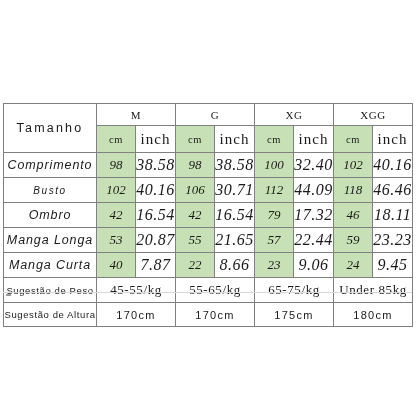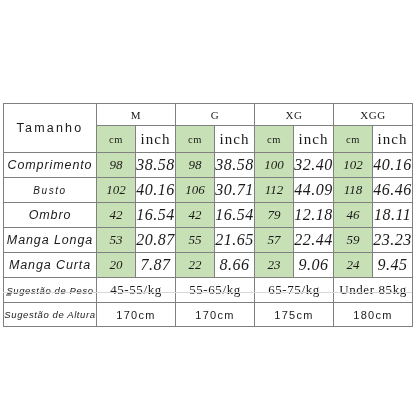--- a/index.html
+++ b/index.html
@@ -94,21 +94,20 @@
     color: #2b2b2b;
     white-space: nowrap;
   }
   .row-label.small {
     font-size: 10px;
     letter-spacing: 1.6px;
   }
   .row-label.tiny {
     font-size: 9.5px;
     letter-spacing: 0.6px;
-    font-style: italic;
   }
 
   .val-cm {
     background: #c8e0b5 !important;
     font-family: "Liberation Serif", serif;
     font-size: 13px;
     font-weight: bold;
     color: #141414;
   }
   .val-in {
@@ -217,40 +216,40 @@
           <td class="val-in">46.46</td>
         </tr>
 
         <tr class="row-meas">
           <td class="row-label">Ombro</td>
           <td class="val-cm">42</td>
           <td class="val-in">16.54</td>
           <td class="val-cm">42</td>
           <td class="val-in">16.54</td>
           <td class="val-cm">79</td>
-          <td class="val-in">12.18</td>
+          <td class="val-in">17.32</td>
           <td class="val-cm">46</td>
           <td class="val-in">18.11</td>
         </tr>
 
         <tr class="row-meas">
           <td class="row-label">Manga Longa</td>
           <td class="val-cm">53</td>
           <td class="val-in">20.87</td>
           <td class="val-cm">55</td>
           <td class="val-in">21.65</td>
           <td class="val-cm">57</td>
           <td class="val-in">22.44</td>
           <td class="val-cm">59</td>
           <td class="val-in">23.23</td>
         </tr>
 
         <tr class="row-meas">
           <td class="row-label">Manga Curta</td>
-          <td class="val-cm">20</td>
+          <td class="val-cm">40</td>
           <td class="val-in">7.87</td>
           <td class="val-cm">22</td>
           <td class="val-in">8.66</td>
           <td class="val-cm">23</td>
           <td class="val-in">9.06</td>
           <td class="val-cm">24</td>
           <td class="val-in">9.45</td>
         </tr>
 
         <tr class="row-weight">

